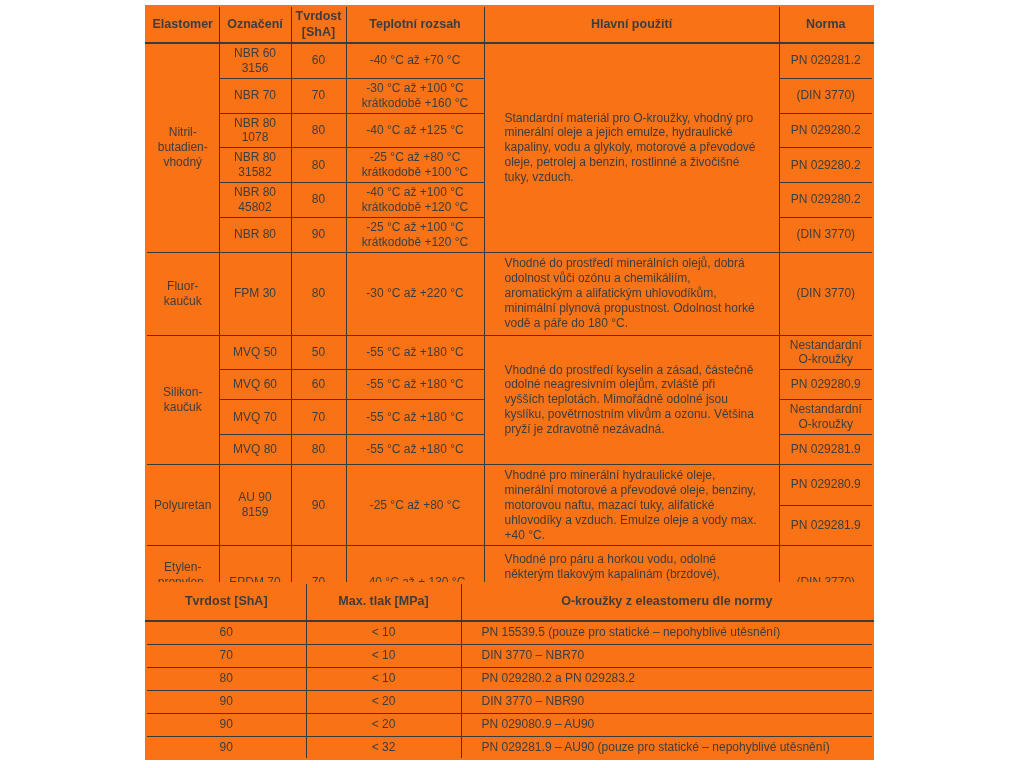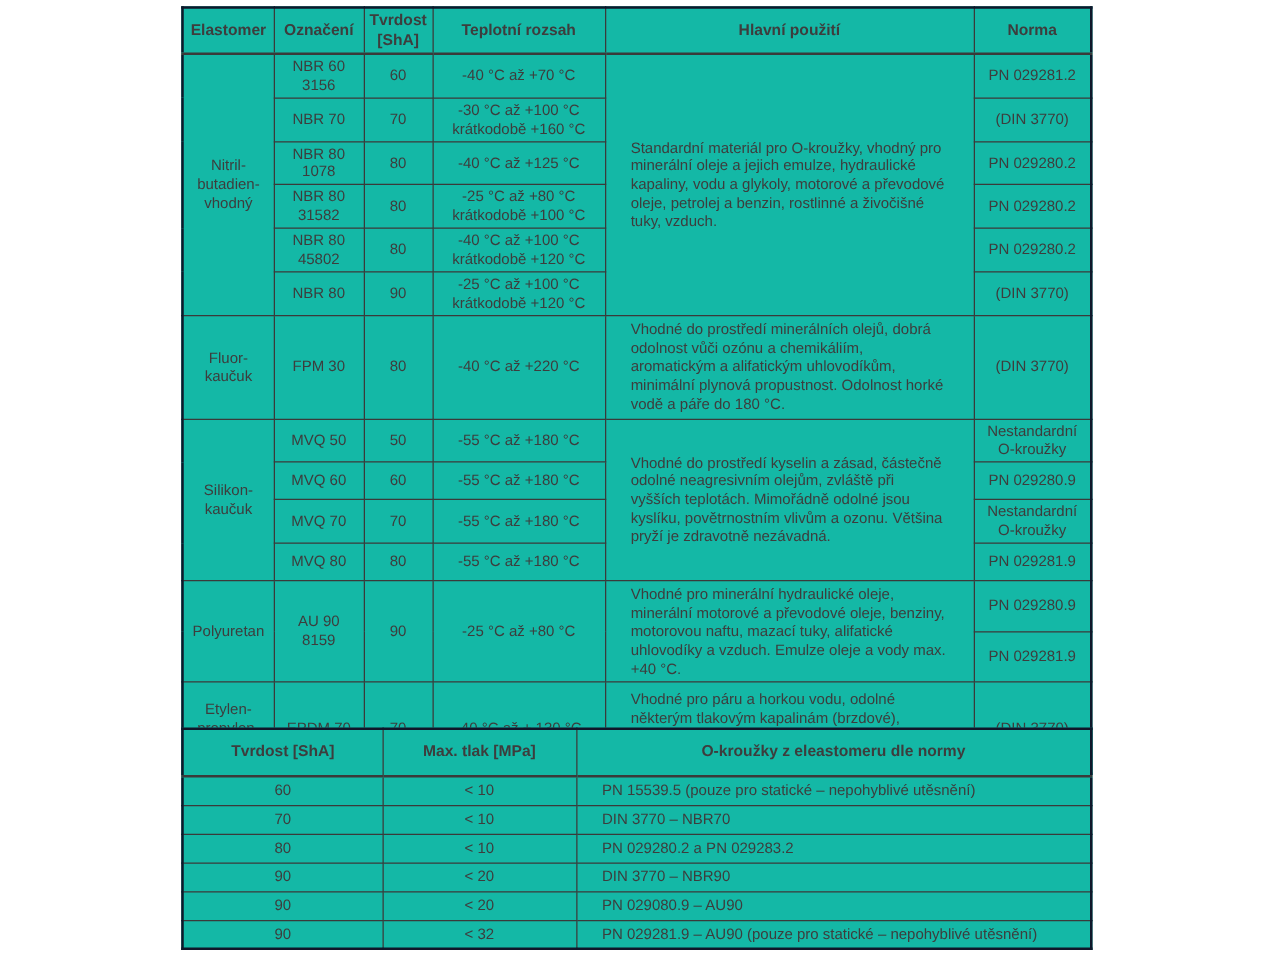--- a/index.html
+++ b/index.html
@@ -8,22 +8,22 @@
     background: #ffffff;
     font-family: "Liberation Sans", sans-serif;
     color: #3d3d3d;
     position: relative;
     overflow: hidden;
   }
   table {
     border-collapse: collapse;
     table-layout: fixed;
     position: absolute;
-    background: #14b8a6;
-    border: 2px solid #0f172a;
+    background: #f97316;
+    border: 2px solid #f97316;
   }
   #t1 { left: 145px; top: 5px; width: 727px; }
   #t2 { left: 145px; top: 582px; width: 727px; }
   th, td {
     border: 1px solid #3a3a3a;
     font-size: 12px;
     line-height: 1.24;
     text-align: center;
     vertical-align: middle;
     padding: 2px 4px;
@@ -118,21 +118,21 @@
       <td class="pre">-25 °C až +100 °C
 krátkodobě +120 °C</td>
       <td>(DIN 3770)</td>
     </tr>
 
     <tr class="rh83">
       <td class="pre">Fluor-
 kaučuk</td>
       <td class="pre">FPM 30</td>
       <td>80</td>
-      <td class="pre">-40 °C až +220 °C</td>
+      <td class="pre">-30 °C až +220 °C</td>
       <td class="left">Vhodné do prostředí minerálních olejů, dobrá odolnost vůči ozónu a chemikáliím, aromatickým a alifatickým uhlovodíkům, minimální plynová propustnost. Odolnost horké vodě a páře do 180 °C.</td>
       <td>(DIN 3770)</td>
     </tr>
 
     <tr class="rh30">
       <td rowspan="4" class="pre">Silikon-
 kaučuk</td>
       <td class="pre">MVQ 50</td>
       <td>50</td>
       <td class="pre">-55 °C až +180 °C</td>

